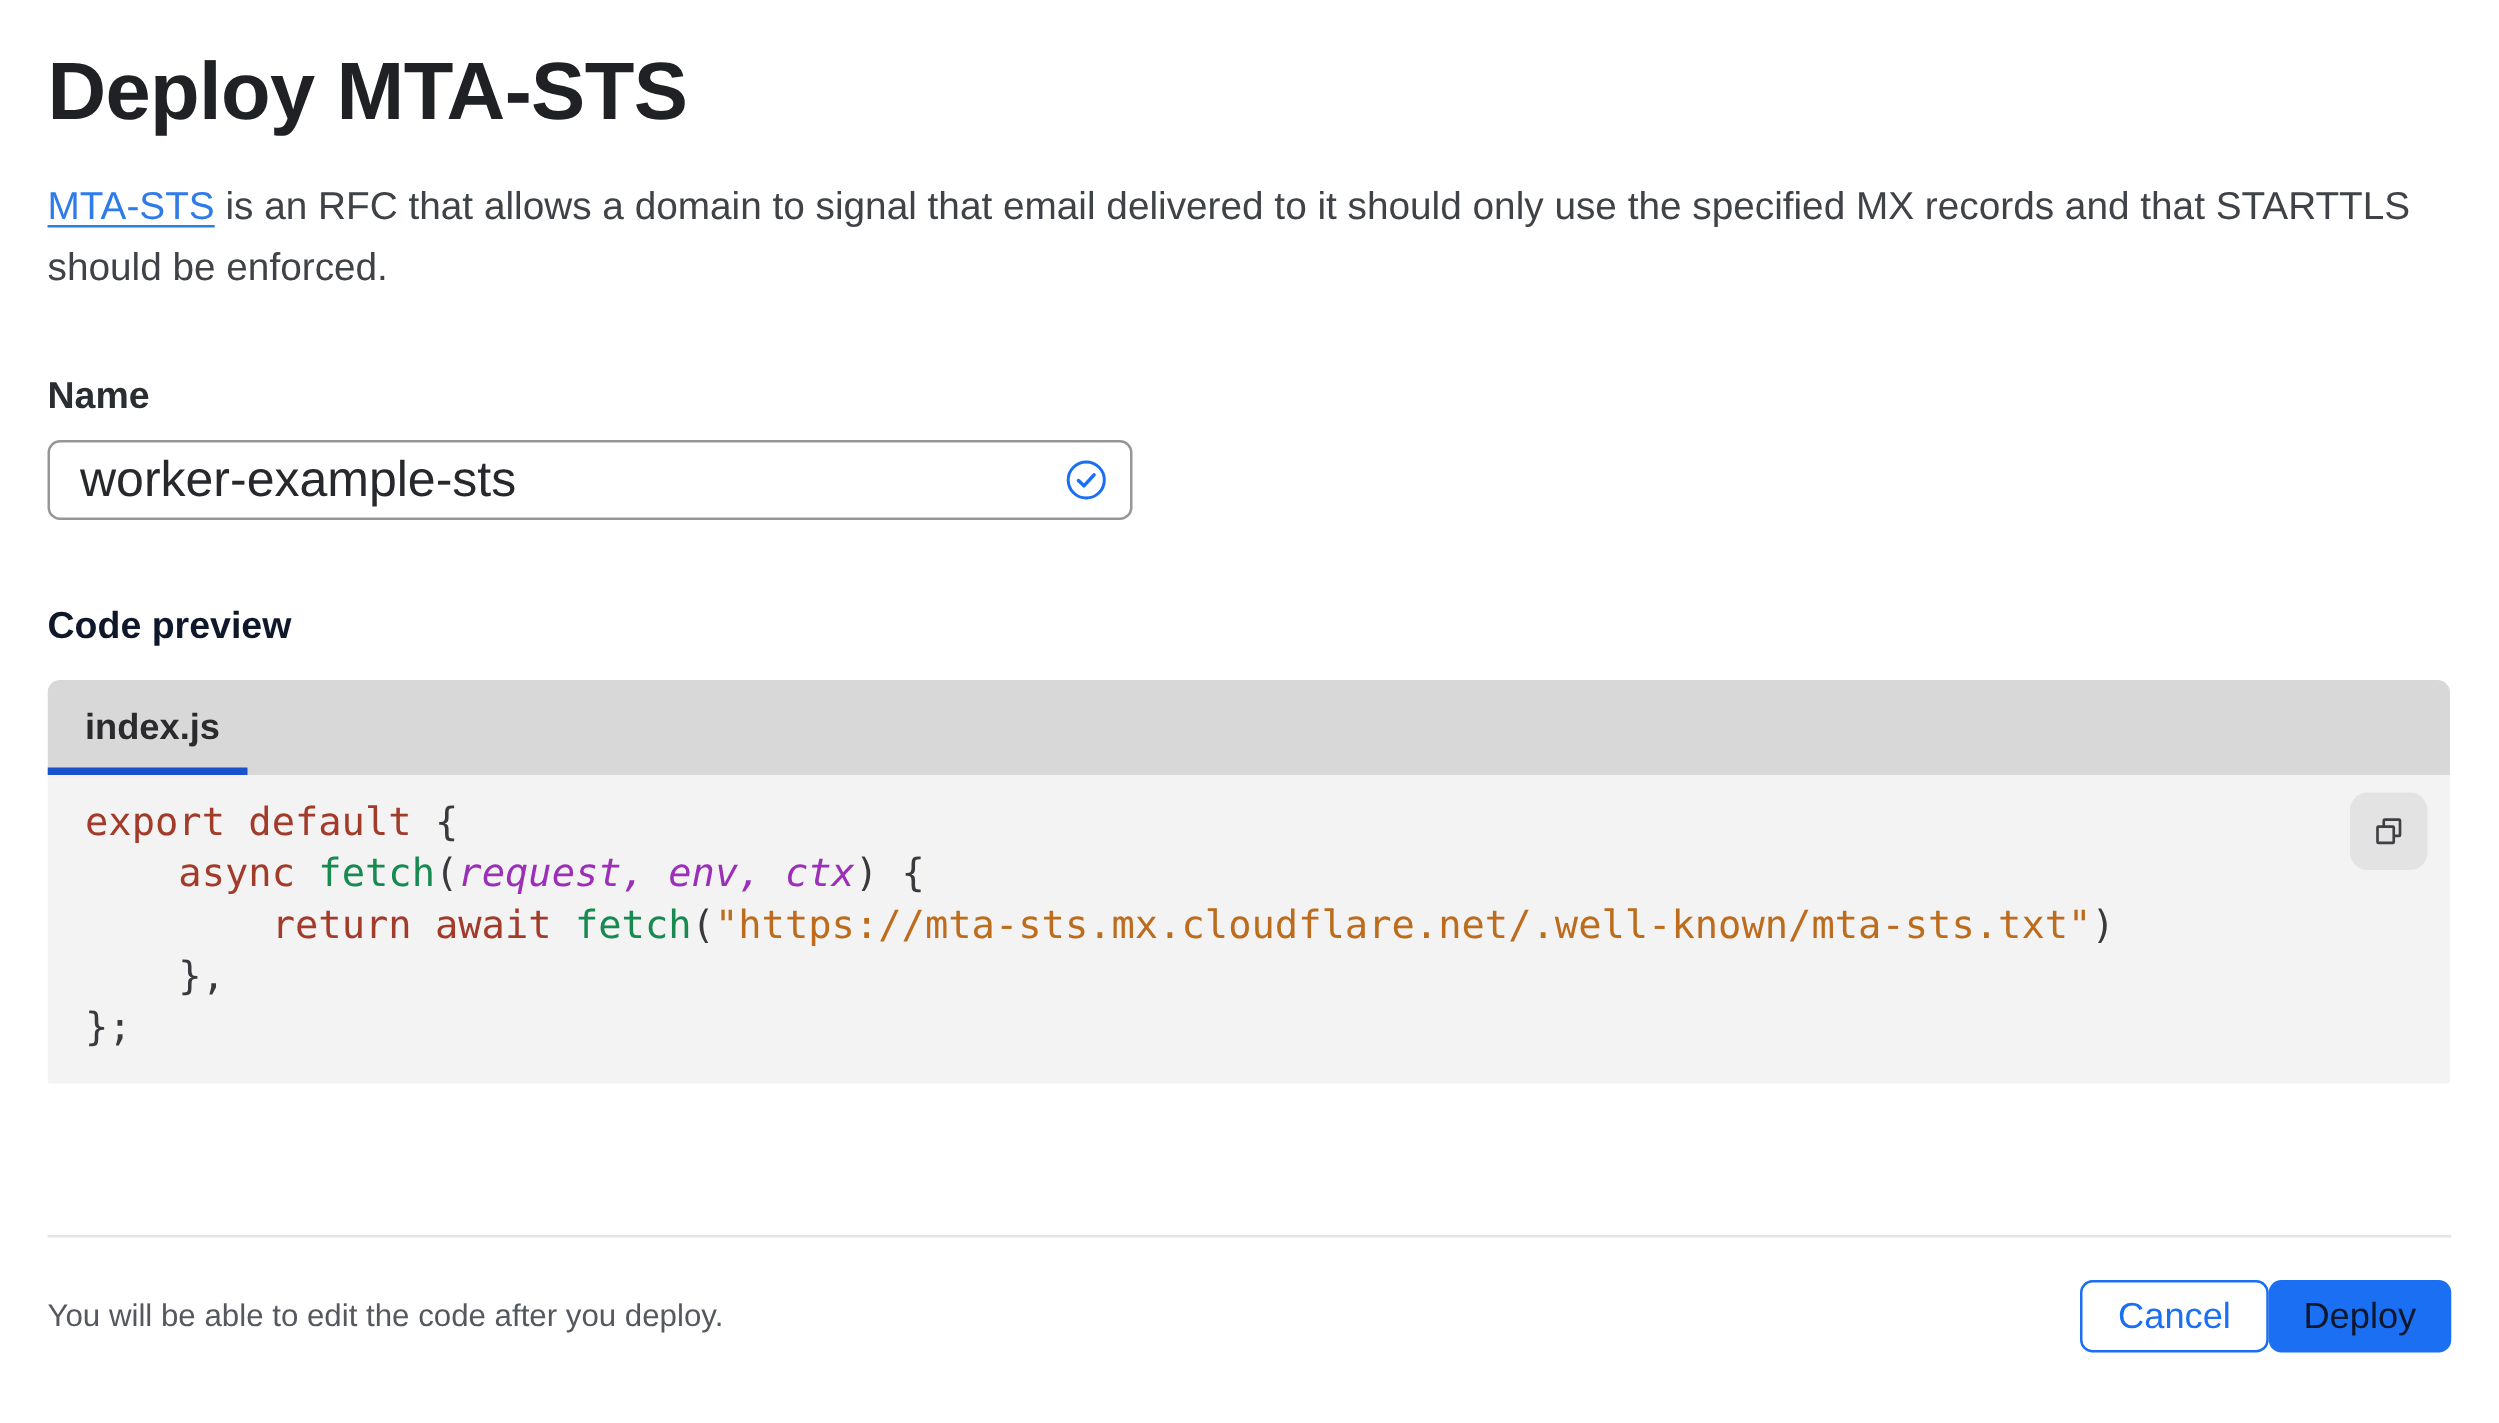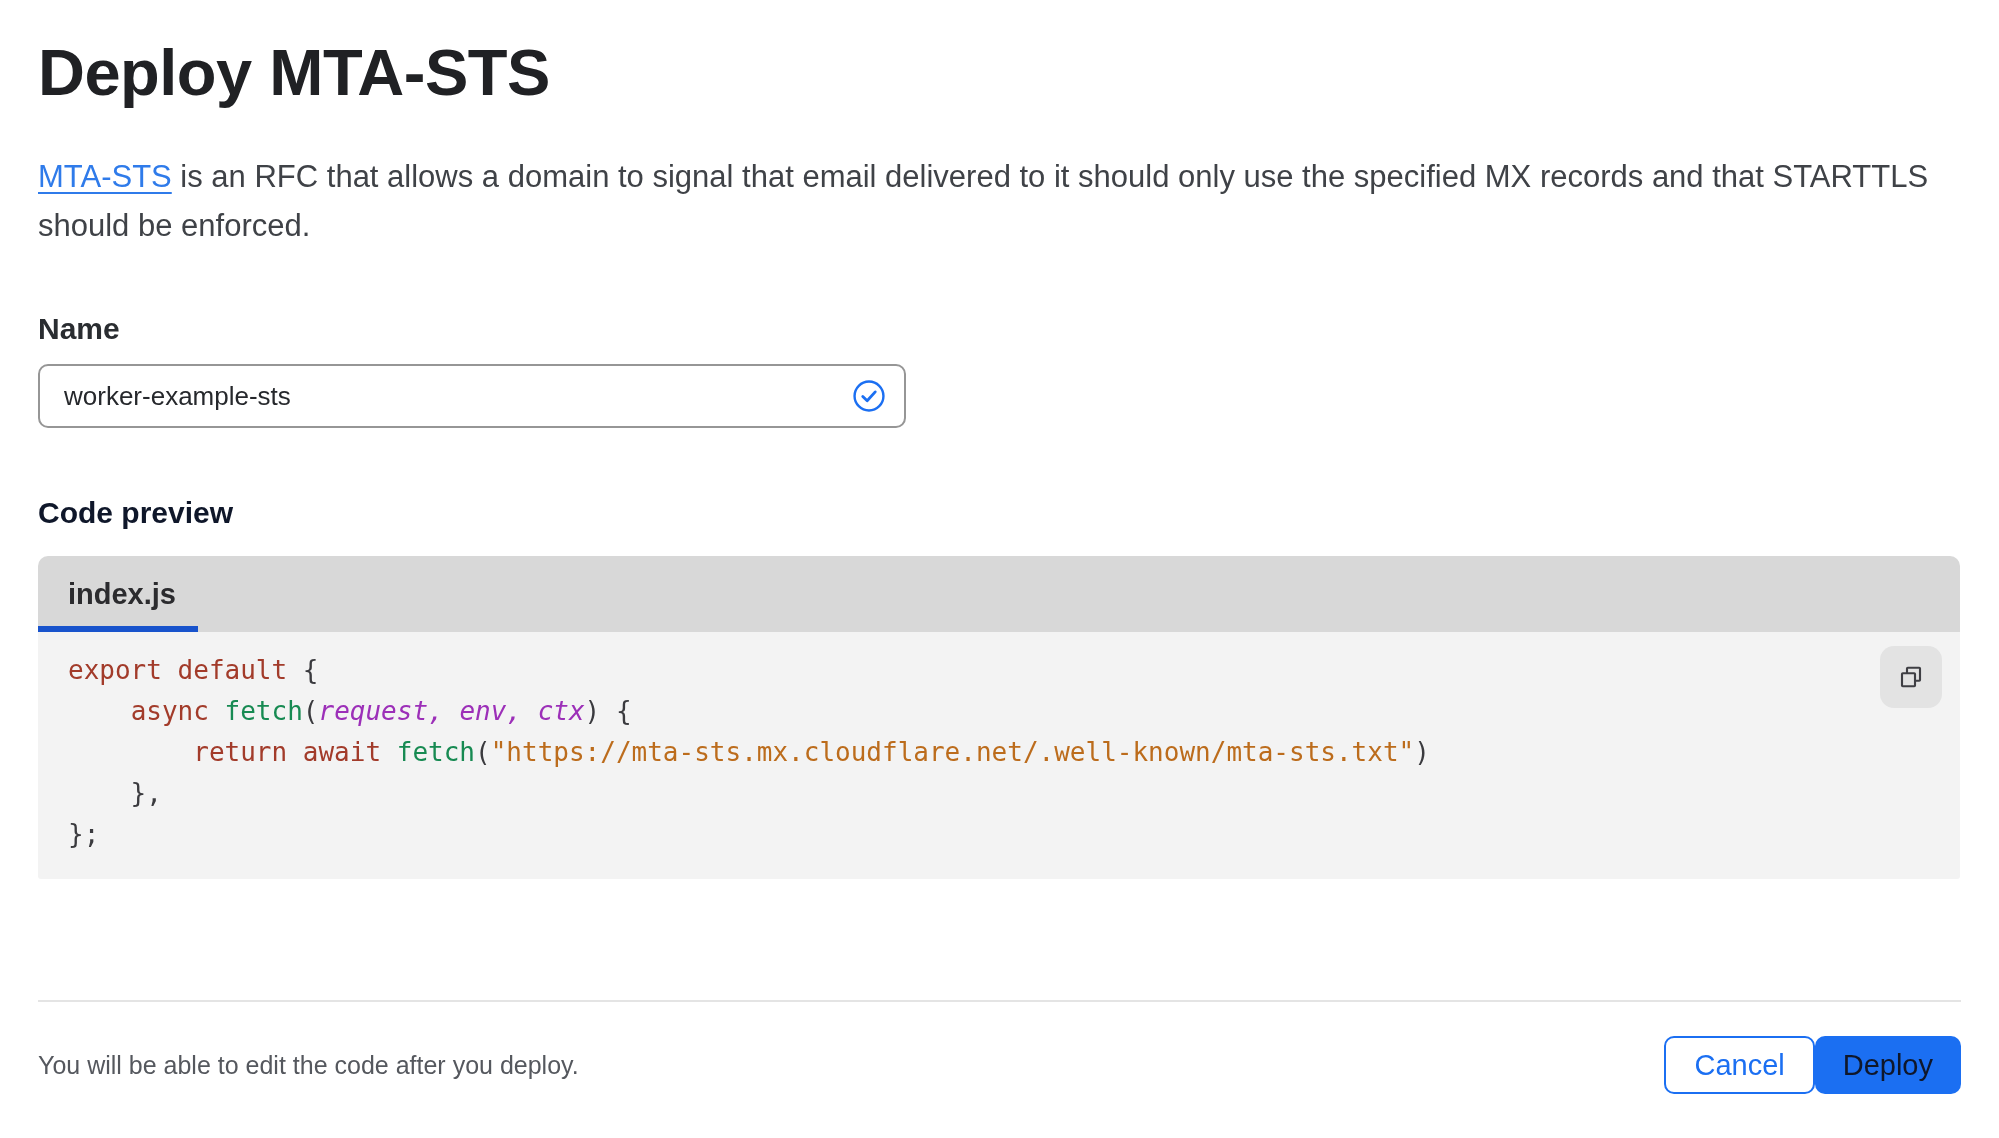--- a/index.html
+++ b/index.html
@@ -30,21 +30,21 @@
   main { padding: 34px 38px 0 38px; }
 
   h1 {
     font-size: 65px;
     font-weight: 700;
     letter-spacing: -0.5px;
     color: var(--heading-text);
     line-height: 1.2;
   }
   .description {
-    margin-top: 40px;
+    margin-top: 28px;
     font-size: 31px;
     line-height: 49px;
     color: var(--body-text);
     max-width: 1922px;
   }
   .description a {
     color: var(--link);
     text-decoration: underline;
     text-underline-offset: 5px;
     text-decoration-thickness: 2px;
@@ -61,21 +61,21 @@
     position: relative;
     margin-top: 18px;
     width: 868px;
     height: 64px;
   }
   .input-wrap input {
     width: 100%; height: 100%;
     border: 2px solid var(--input-border);
     border-radius: 10px;
     padding: 0 64px 0 24px;
-    font-size: 26px;
+    font-size: 40px;
     color: #26282c;
     font-family: "Liberation Sans", sans-serif;
     background: #fff;
     outline: none;
   }
   .valid-icon {
     position: absolute;
     right: 20px; top: 50%;
     transform: translateY(-50%);
     width: 34px; height: 34px;
@@ -118,21 +118,21 @@
     width: 160px; height: 6px;
     background: var(--tab-underline);
   }
   .code-area {
     position: relative;
     background: var(--code-bg);
     padding: 18px 0 24px 0;
   }
   pre.code {
     font-family: "DejaVu Sans Mono", "Liberation Mono", monospace;
-    font-size: 26px;
+    font-size: 31px;
     line-height: 41px;
     color: var(--syntax-punct);
     padding-left: 30px;
     white-space: pre;
   }
   .code-line { white-space: pre; }
   .tok-keyword { color: var(--syntax-keyword); }
   .tok-function { color: var(--syntax-function); }
   .tok-param { color: var(--syntax-param); font-style: italic; }
   .tok-string { color: var(--syntax-string); }

